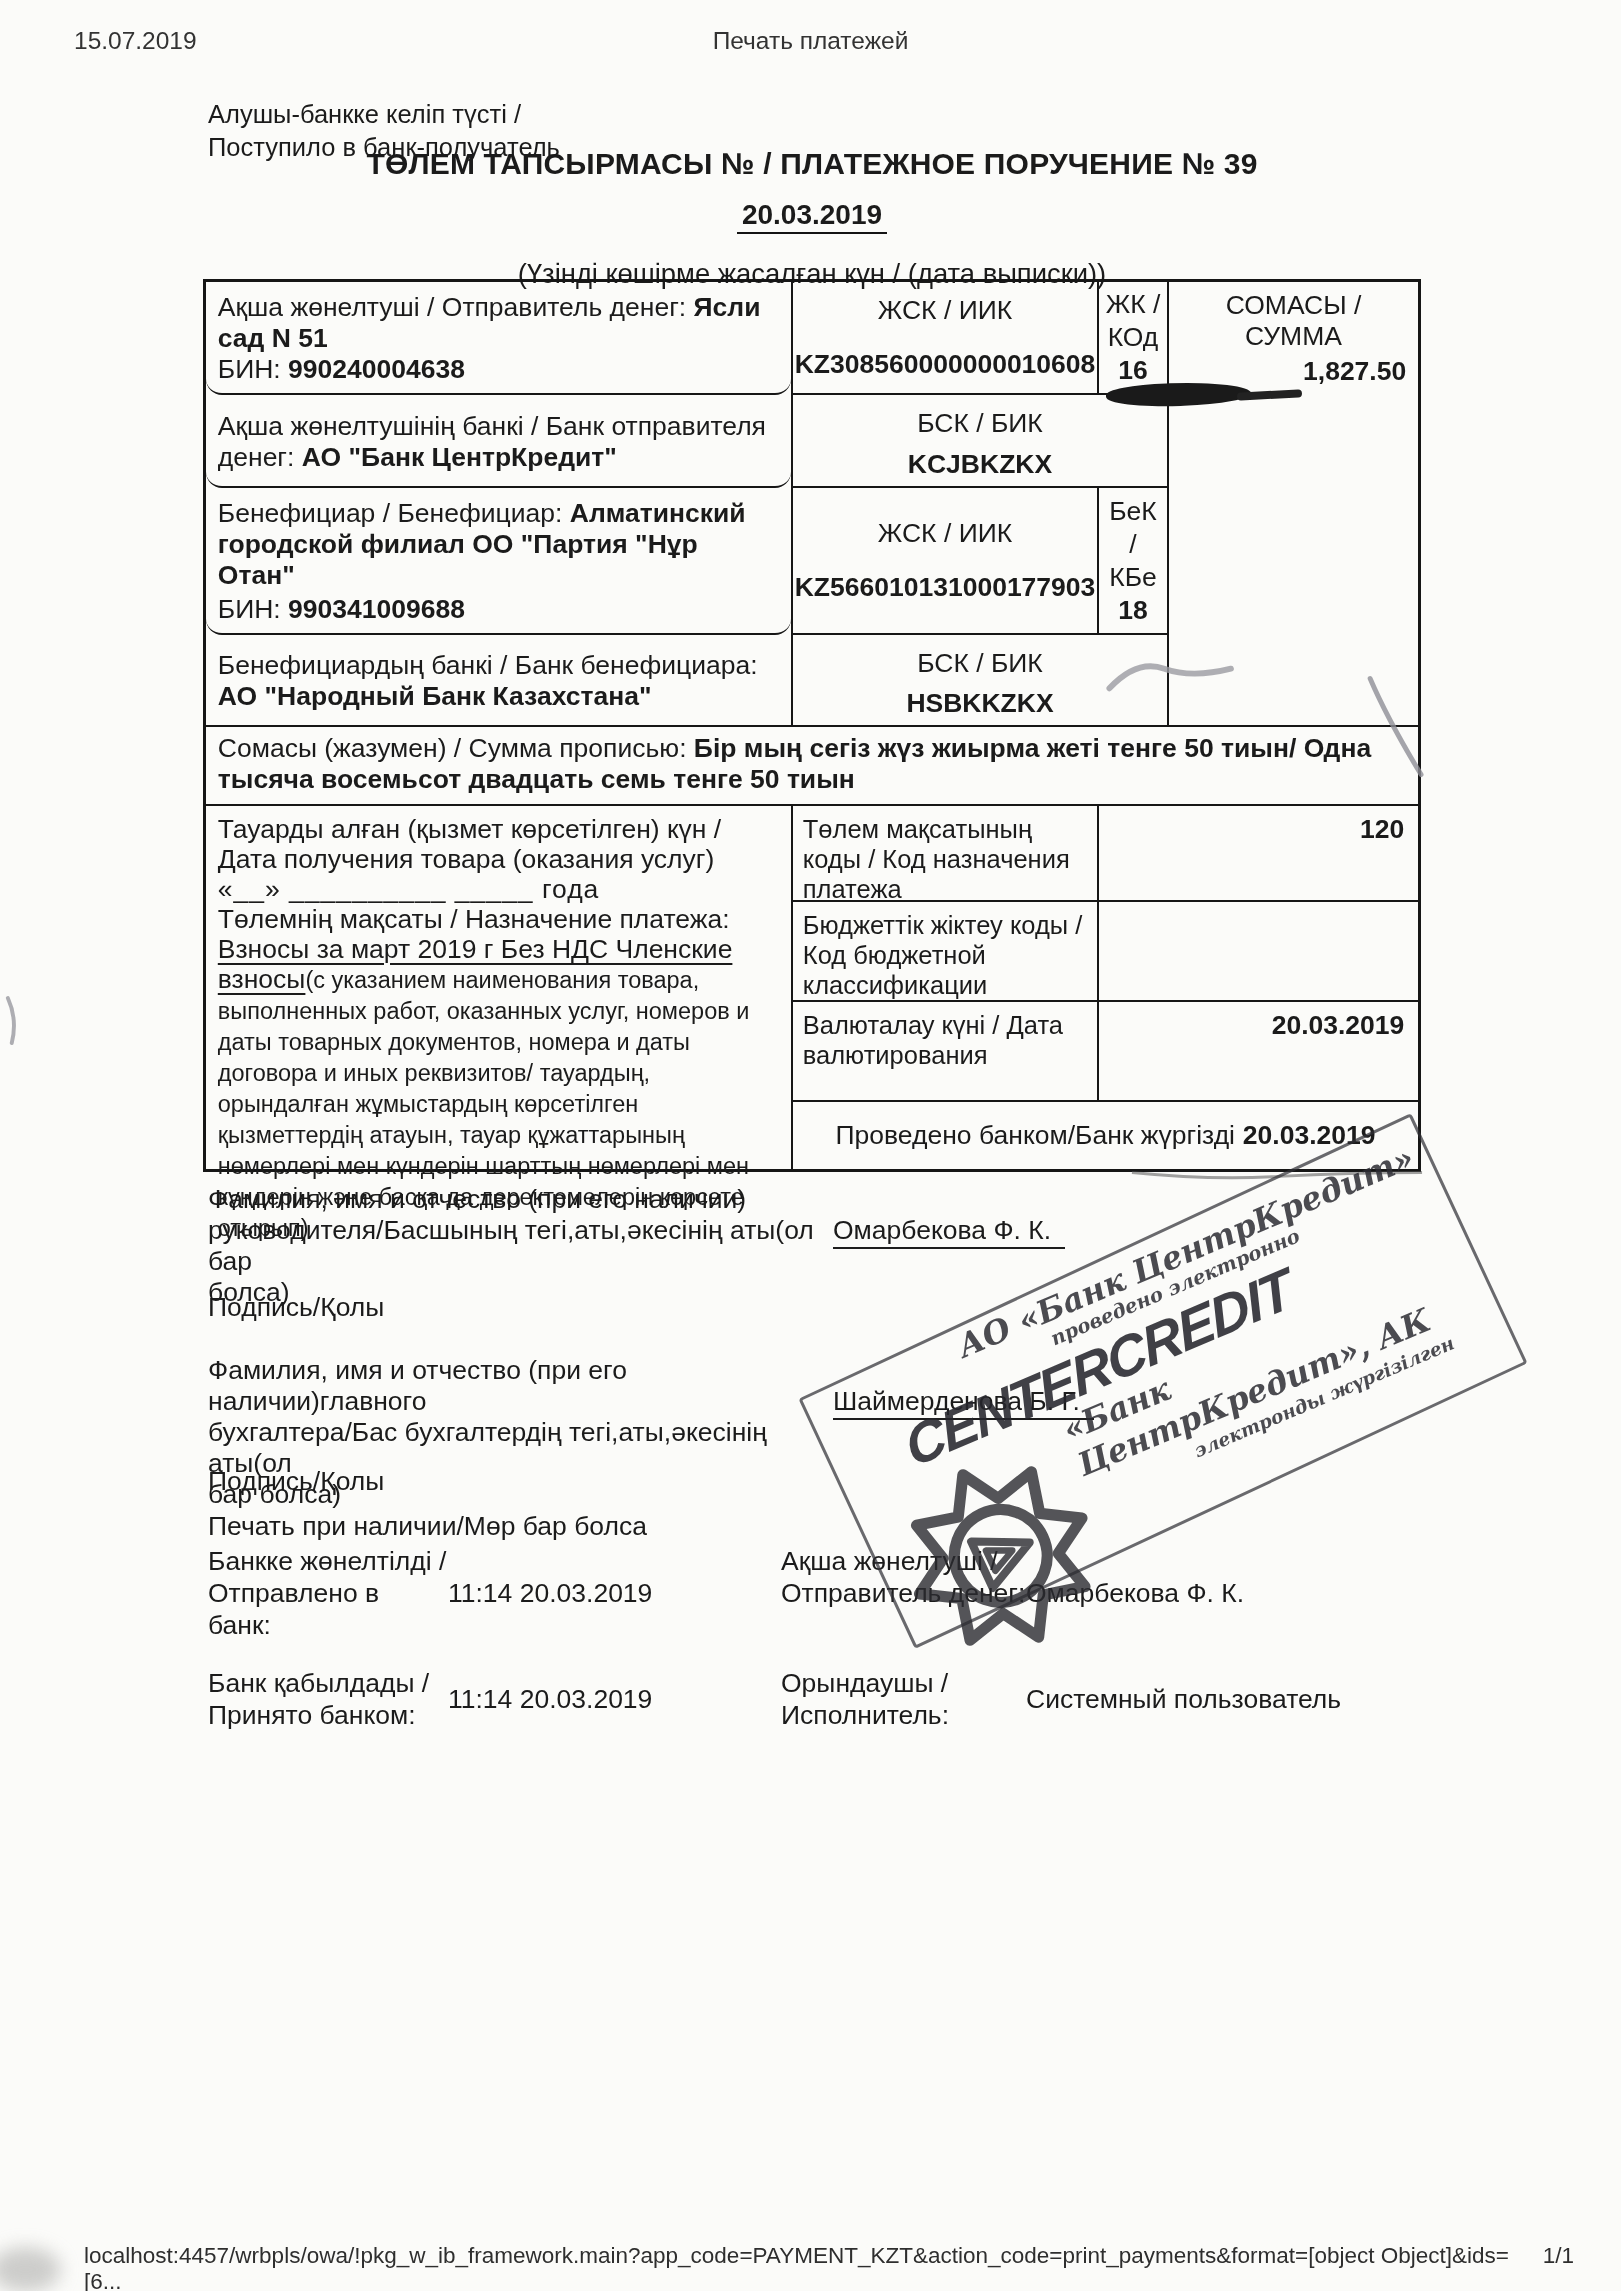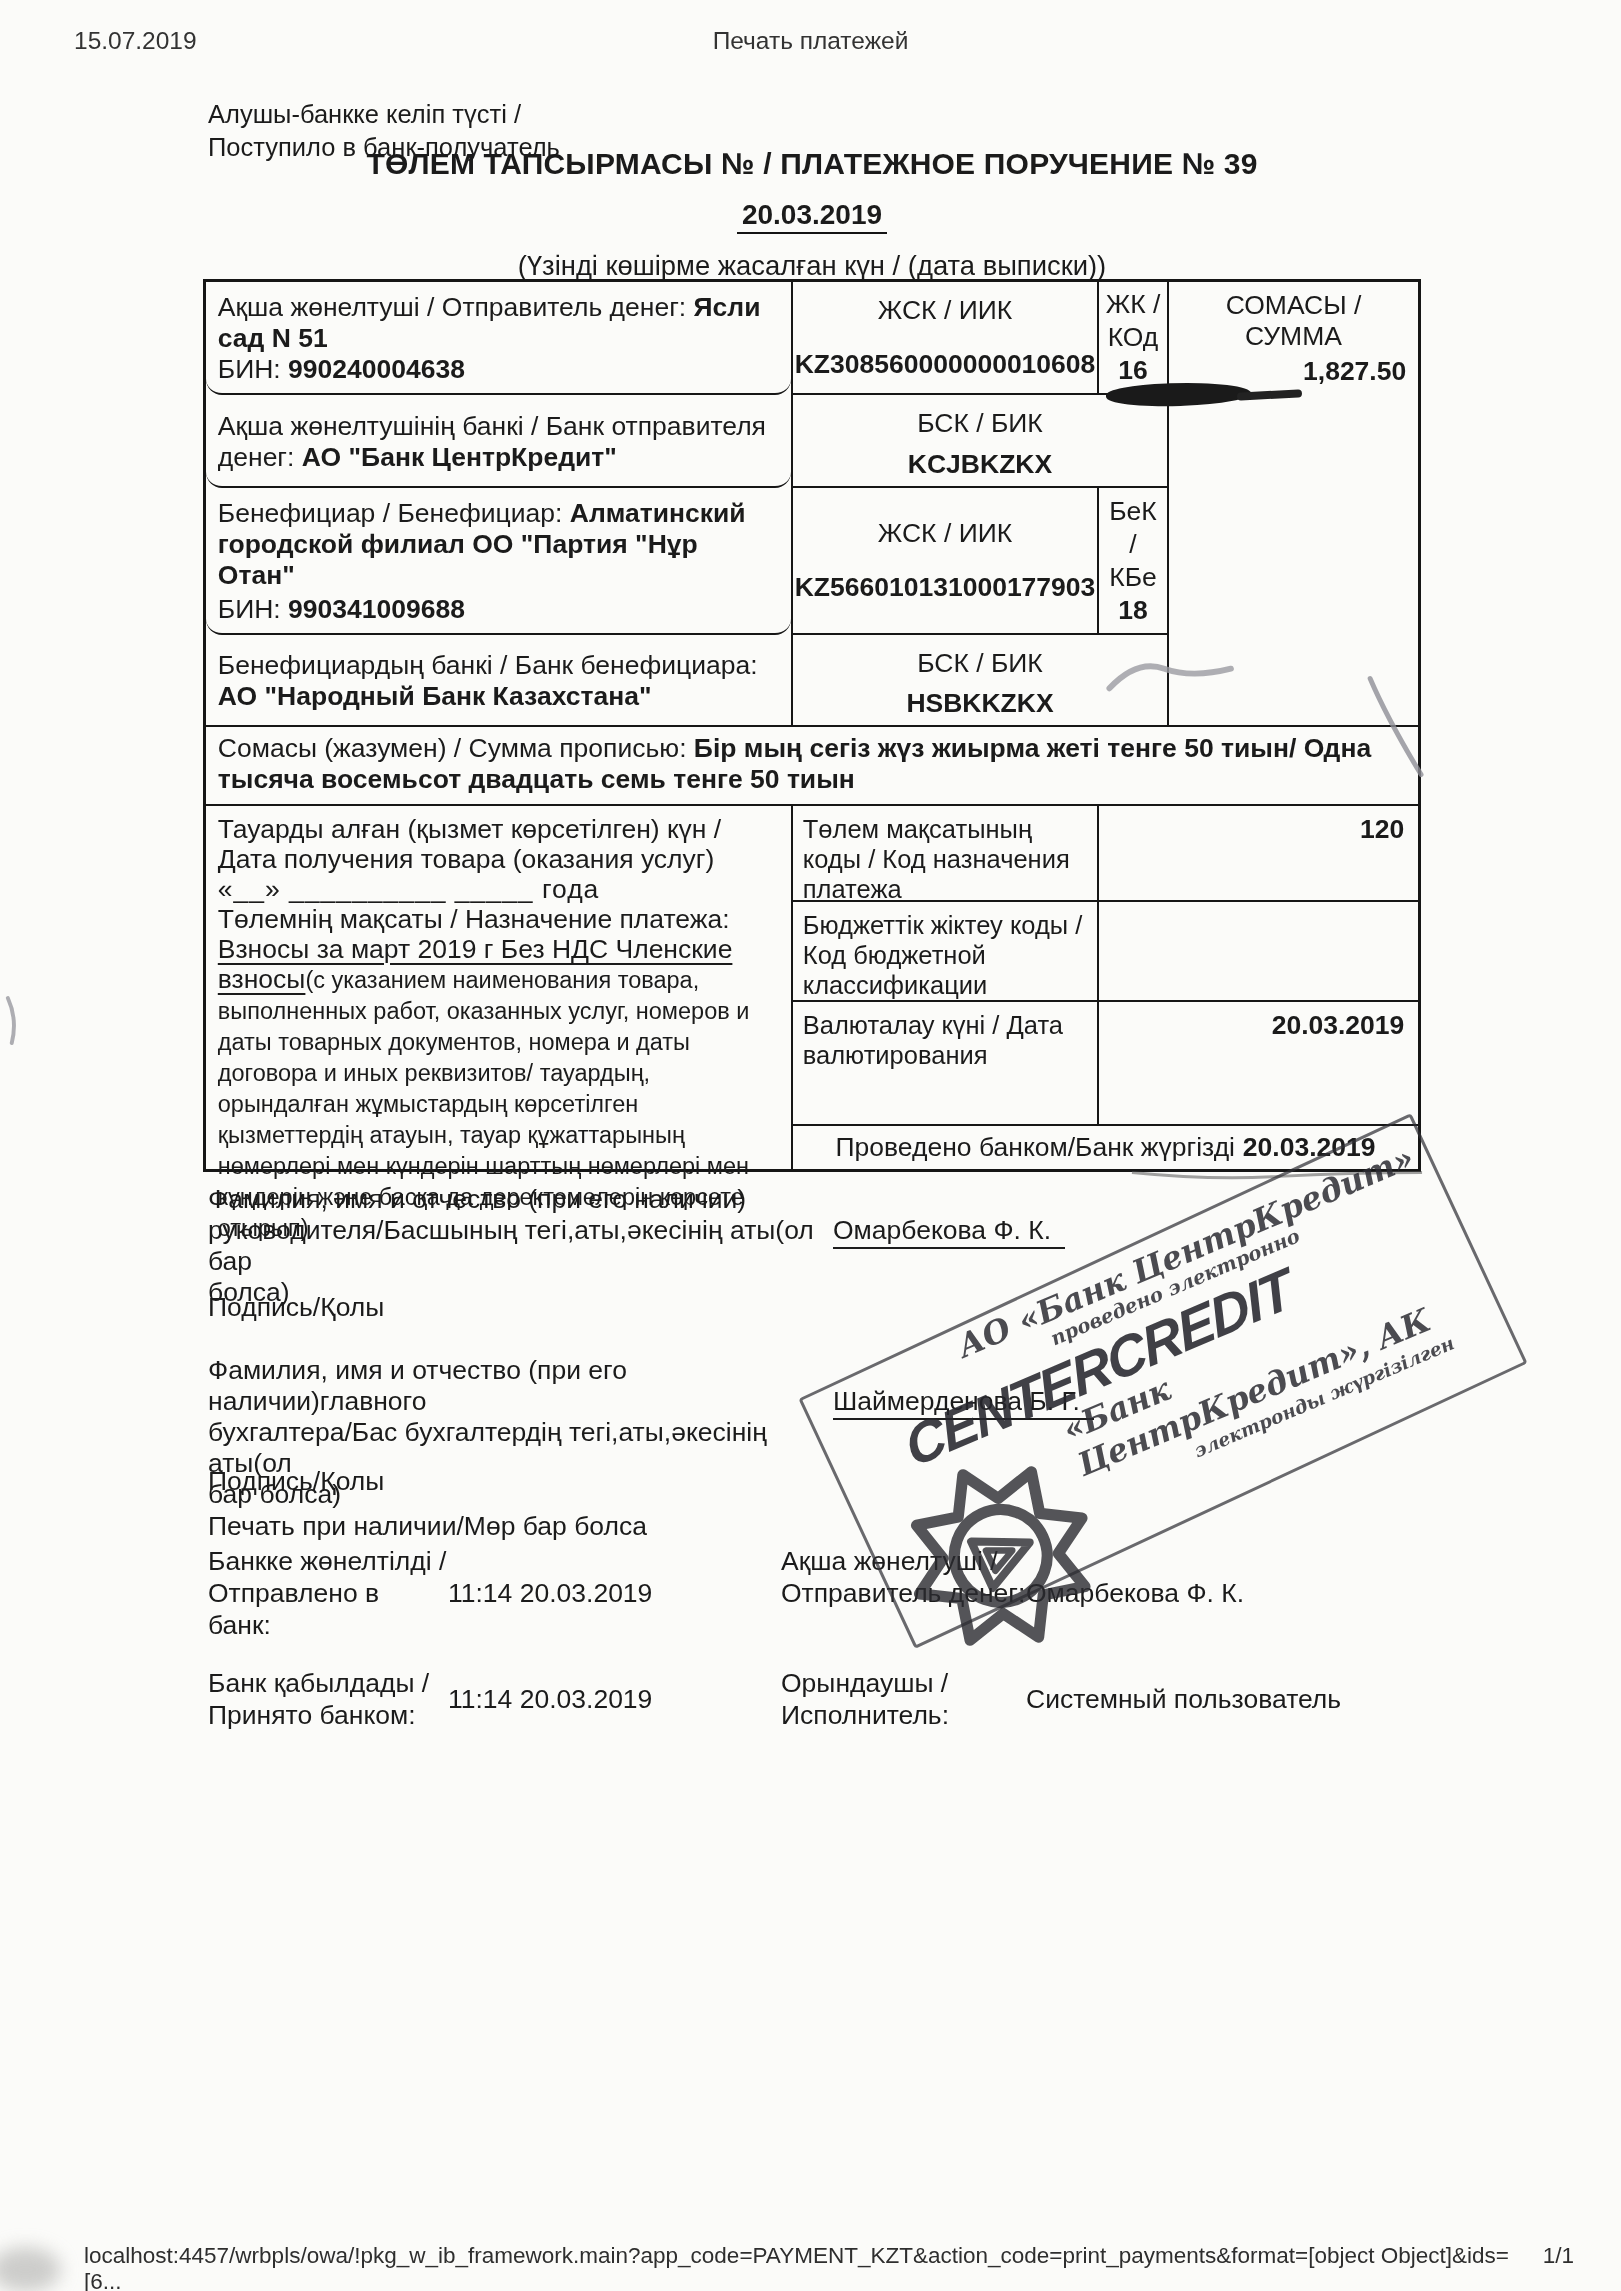--- a/index.html
+++ b/index.html
@@ -17,21 +17,21 @@
   .print-date{position:absolute;left:74px;top:27.4px;font-size:24.5px;color:#333;}
   .print-title{position:absolute;left:0;right:0;top:27.4px;text-align:center;font-size:24.5px;color:#333;}
   .page-footer{position:absolute;left:84px;top:2243px;font-size:22.5px;color:#2e2e2e;width:1490px;display:flex;justify-content:space-between;}
   
   .received-note{position:absolute;left:208px;top:98px;font-size:25.5px;line-height:33px;}
   
   .doc-head{position:absolute;left:203px;top:147px;width:1218px;text-align:center;}
   .doc-title{font-size:30px;font-weight:bold;letter-spacing:0.2px;}
   .doc-date{margin-top:17.6px;}
   .doc-date span{font-size:28px;font-weight:bold;border-bottom:2.9px solid #141414;padding:0 4.9px 2px;}
-  .doc-caption{margin-top:19px;font-size:27.4px;}
+  .doc-caption{margin-top:27px;font-size:27.4px;}
   
   .pay-table{position:absolute;left:203px;top:279px;width:1218px;border:3.9px solid #161616;background:transparent;font-size:26.5px;line-height:31px;}
   .top-section{display:flex;}
   .colA{width:587px;border-right:2.9px solid #161616;display:flex;flex-direction:column;}
   .colA .a-cell{padding:9.8px 11.8px 7.8px 11.8px;border-bottom:2.9px solid #161616;display:flex;flex-direction:column;justify-content:space-between;border-radius:16px;}
   .colA .a-cell.center{justify-content:center;}
   .colA .a-cell:last-child{border-bottom:none;}
   .colBC{width:376px;border-right:2.9px solid #161616;display:flex;flex-direction:column;}
   .bc-row{display:flex;border-bottom:2.9px solid #161616;}
   .bc-row:last-child{border-bottom:none;}
@@ -178,21 +178,21 @@
       </div>
       <div class="codes">
         <div class="code-row" style="height:96px">
           <div class="label">Төлем мақсатының коды / Код назначения платежа</div>
           <div class="value">120</div>
         </div>
         <div class="code-row" style="height:100px">
           <div class="label">Бюджеттік жіктеу коды / Код бюджетной классификации</div>
           <div class="value"></div>
         </div>
-        <div class="code-row" style="height:124px">
+        <div class="code-row" style="height:100px">
           <div class="label">Валюталау күні / Дата валютирования</div>
           <div class="value">20.03.2019</div>
         </div>
         <div class="processed-row">
           <span>Проведено банком/Банк жүргізді </span>
             <b>20.03.2019</b>
         </div>
       </div>
     </div>
   </div>

